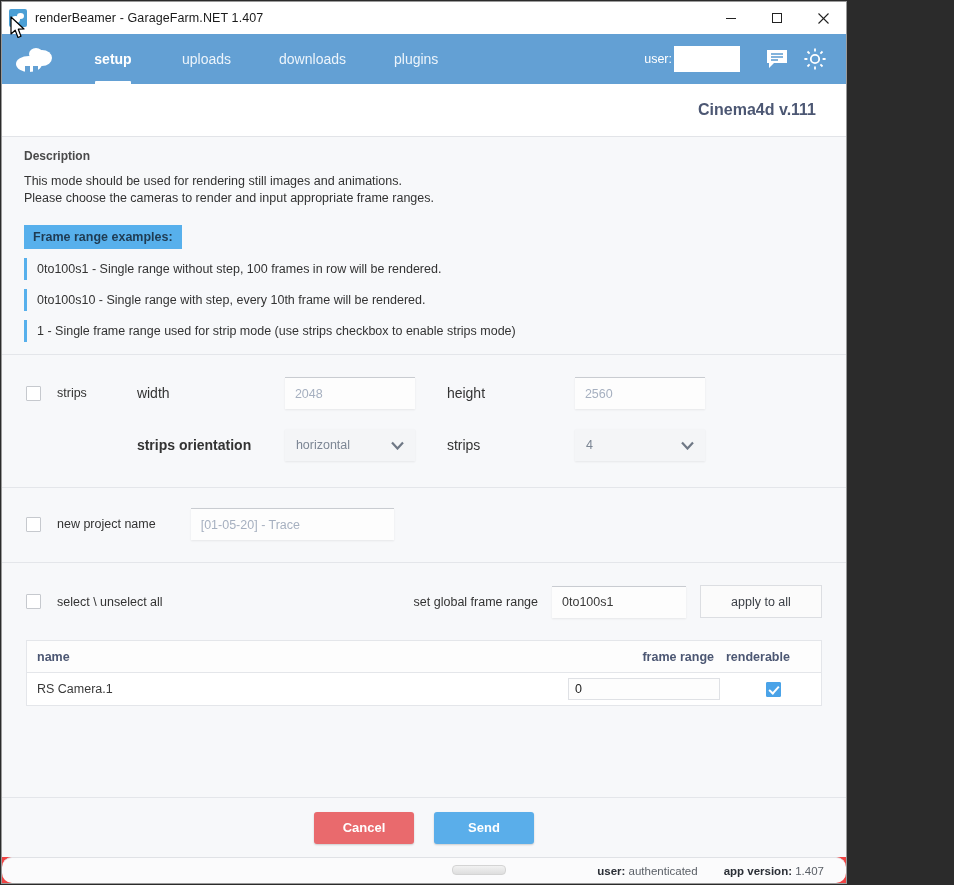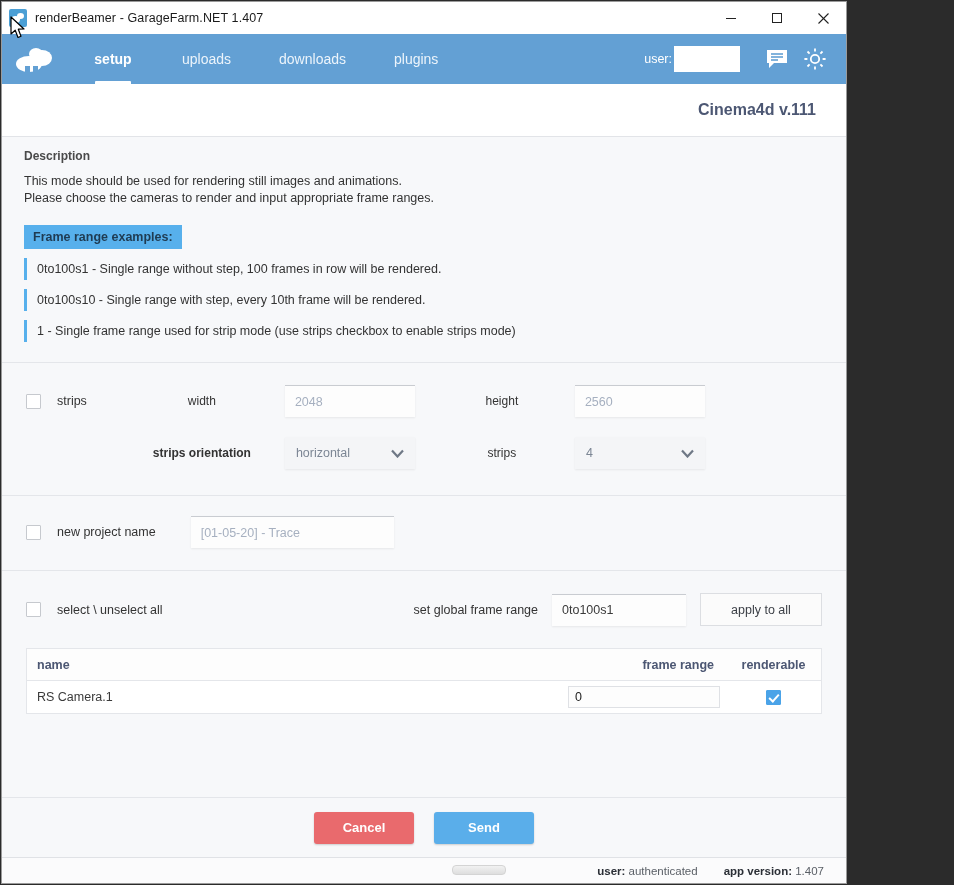--- a/index.html
+++ b/index.html
@@ -148,21 +148,21 @@
     overflow: hidden;
     position: relative;
   }
 
   .section {
     border-bottom: 1px solid #e4e6ea;
     padding: 0;
   }
 
   
-  #desc-section { padding: 12px 22px 20px 22px; }
+  #desc-section { padding: 12px 22px 12px 22px; }
   .legend {
     font-size: 12px;
     font-weight: bold;
     color: #4a4a4a;
     margin-bottom: 10px;
   }
   .desc-line {
     font-size: 12.5px;
     color: #333;
     line-height: 17px;
@@ -214,23 +214,23 @@
     border-width: 0 2px 2px 0;
     transform: rotate(42deg);
   }
   .chk-label {
     font-size: 12.5px;
     color: #333;
     margin-left: 16px;
   }
 
   .field-label {
-    font-size: 12px;
+    font-size: 14px;
     color: #333;
-    text-align: center;
+    text-align: left;
   }
   .txtinput {
     height: 32px;
     background: #fdfdfd;
     border: none;
     border-top: 1px solid #c9ccd1;
     box-shadow: 0 1px 2px rgba(0,0,0,0.07);
     font-size: 12.5px;
     color: #3a3a3a;
     padding: 0 10px;
@@ -298,21 +298,21 @@
     border-bottom: 1px solid #e4e6ea;
     background: #fdfdfd;
   }
   #cam-table .th {
     font-size: 12.5px;
     font-weight: bold;
     color: #4c5773;
   }
   #cam-table .th-name { padding-left: 10px; flex: 1 1 auto; }
   #cam-table .th-range { width: 190px; text-align: right; padding-right: 12px; }
-  #cam-table .th-render { width: 95px; text-align: center; }
+  #cam-table .th-render { width: 95px; }
 
   #cam-table .trow {
     display: flex;
     align-items: center;
     height: 32px;
   }
   .td-name {
     padding-left: 10px;
     flex: 1 1 auto;
     font-size: 12.5px;
@@ -359,20 +359,21 @@
   
   #statusbar {
     flex: 0 0 26px;
     background: #fbfbfc;
     border-top: 1px solid #e0e2e6;
     display: flex;
     align-items: center;
     justify-content: flex-end;
     padding-right: 22px;
     position: relative;
+    border-radius: 10px;
   }
   .stat {
     font-size: 11.5px;
     color: #5a5f66;
     margin-left: 26px;
   }
   .stat b { color: #2b2f36; }
   #resize-grip {
     position: absolute;
     left: 450px; top: 7px;

